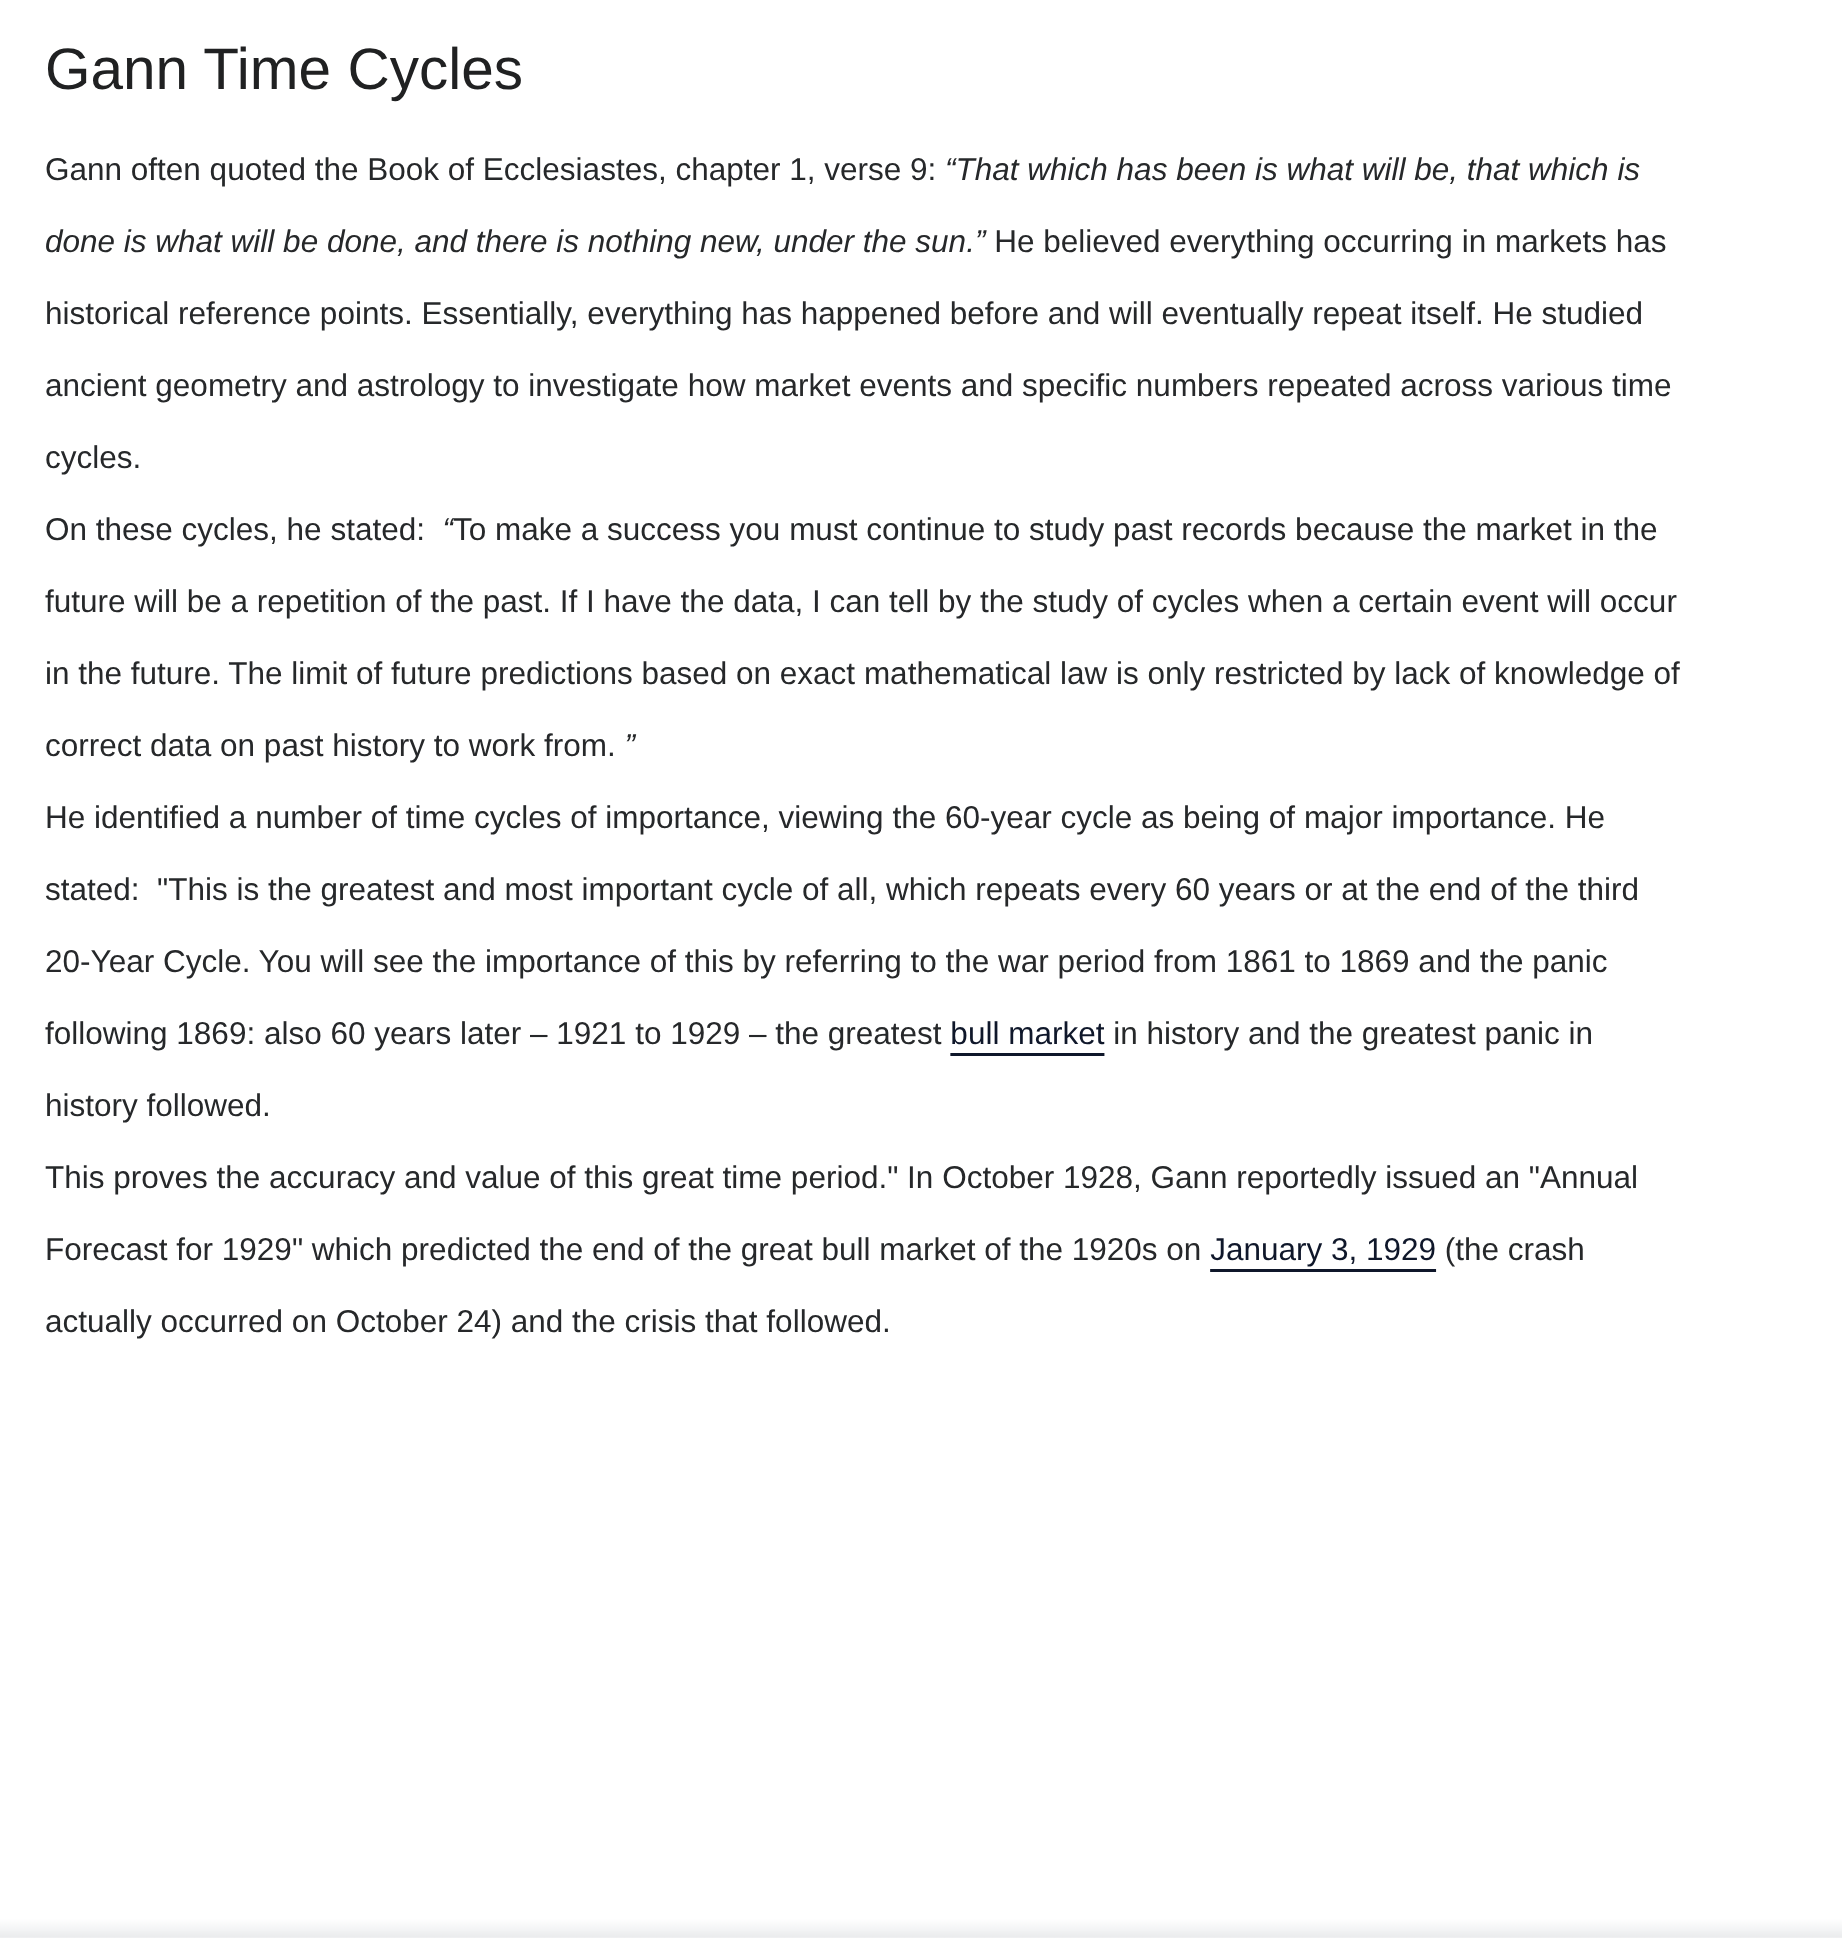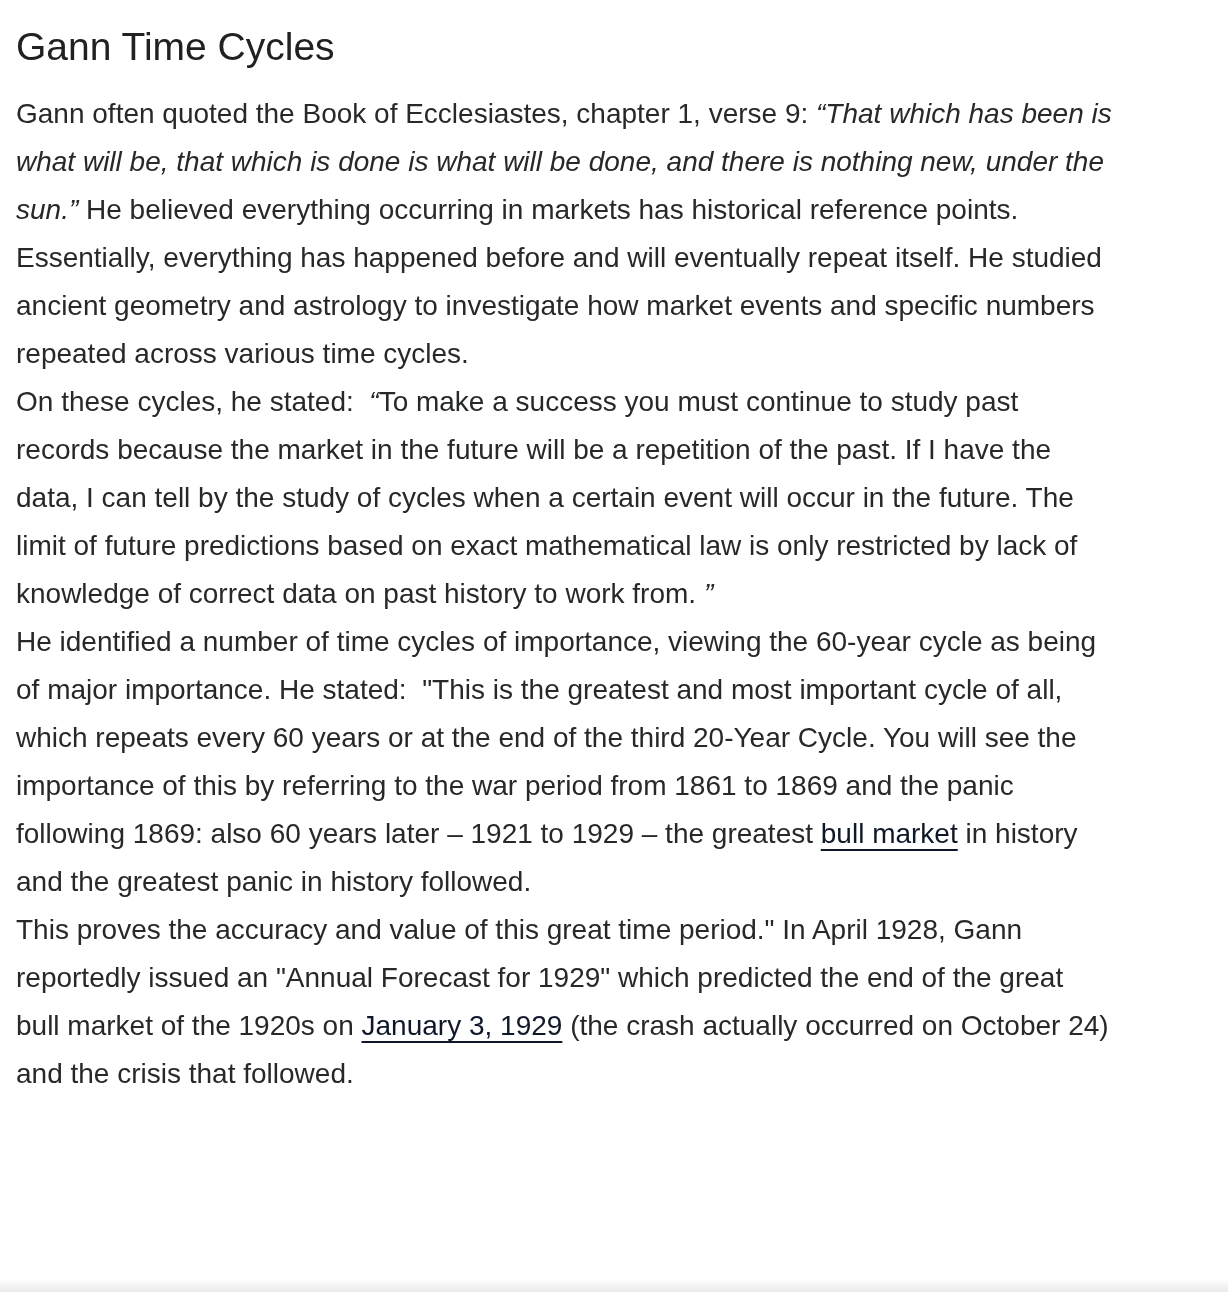--- a/index.html
+++ b/index.html
@@ -9,33 +9,33 @@
   }
   body {
     width: 1228px;
     height: 1292px;
     overflow: hidden;
     font-family: "Liberation Sans", "DejaVu Sans", sans-serif;
     color: #26282a;
     position: relative;
   }
   .article {
-    padding: 24px 100px 0 16px;
+    padding: 24px 100px 0 30px;
     max-width: 1098px;
     box-sizing: content-box;
   }
   h1.page-title {
     font-size: 39px;
     font-weight: 400;
     line-height: 46px;
     margin: 0 0 20px 0;
     color: #202122;
   }
   p.body-para {
-    font-size: 28px;
+    font-size: 21px;
     line-height: 48px;
     margin: 0;
     white-space: pre-wrap;
   }
   .p2 { margin-top: 48px; }
   h3.section-heading {
     font-size: 24.5px;
     font-weight: 700;
     line-height: 34px;
     margin: 57px 0 0 0;
@@ -68,17 +68,17 @@
 
   <h1 class="page-title">Gann Time Cycles</h1>
 
   <p class="body-para p1"><span>Gann often quoted the Book of Ecclesiastes, chapter 1, verse 9: </span><span class="it">“That which has been is what will be, that which is done is what will be done, and there is nothing new, under the sun.”</span><span> He believed everything occurring in markets has historical reference points. Essentially, everything has happened before and will eventually repeat itself. He studied ancient geometry and astrology to investigate how market events and specific numbers repeated across various time cycles.</span></p>
 
   <p class="body-para p2"><span>On these cycles, he stated:  </span><span class="it">“</span><span>To make a success you must continue to study past records because the market in the future will be a repetition of the past. If I have the data, I can tell by the study of cycles when a certain event will occur in the future. The limit of future predictions based on exact mathematical law is only restricted by lack of knowledge of correct data on past history to work from. </span><span class="it">”</span></p>
 
 
   <p class="body-para p3"><span>He identified a number of time cycles of importance, viewing the 60-year cycle as being of major importance. He stated:  "This is the greatest and most important cycle of all, which repeats every 60 years or at the end of the third 20-Year Cycle. You will see the importance of this by referring to the war period from 1861 to 1869 and the panic following 1869: also 60 years later – 1921 to 1929 – the greatest </span><a class="wiki-link">bull market</a><span> in history and the greatest panic in history followed.</span></p>
 
-  <p class="body-para p4"><span>This proves the accuracy and value of this great time period." In April 1928, Gann reportedly issued an "Annual Forecast for 1929" which predicted the end of the great bull market of the 1920s on </span><a class="wiki-link">January 3, 1929</a><span> (the crash actually occurred on October 24) and the crisis that followed.</span></p>
+  <p class="body-para p4"><span>This proves the accuracy and value of this great time period." In October 1928, Gann reportedly issued an "Annual Forecast for 1929" which predicted the end of the great bull market of the 1920s on </span><a class="wiki-link">January 3, 1929</a><span> (the crash actually occurred on October 24) and the crisis that followed.</span></p>
 
 </div>
 
 <div class="bottom-fade"></div>
 
 </body></html>

